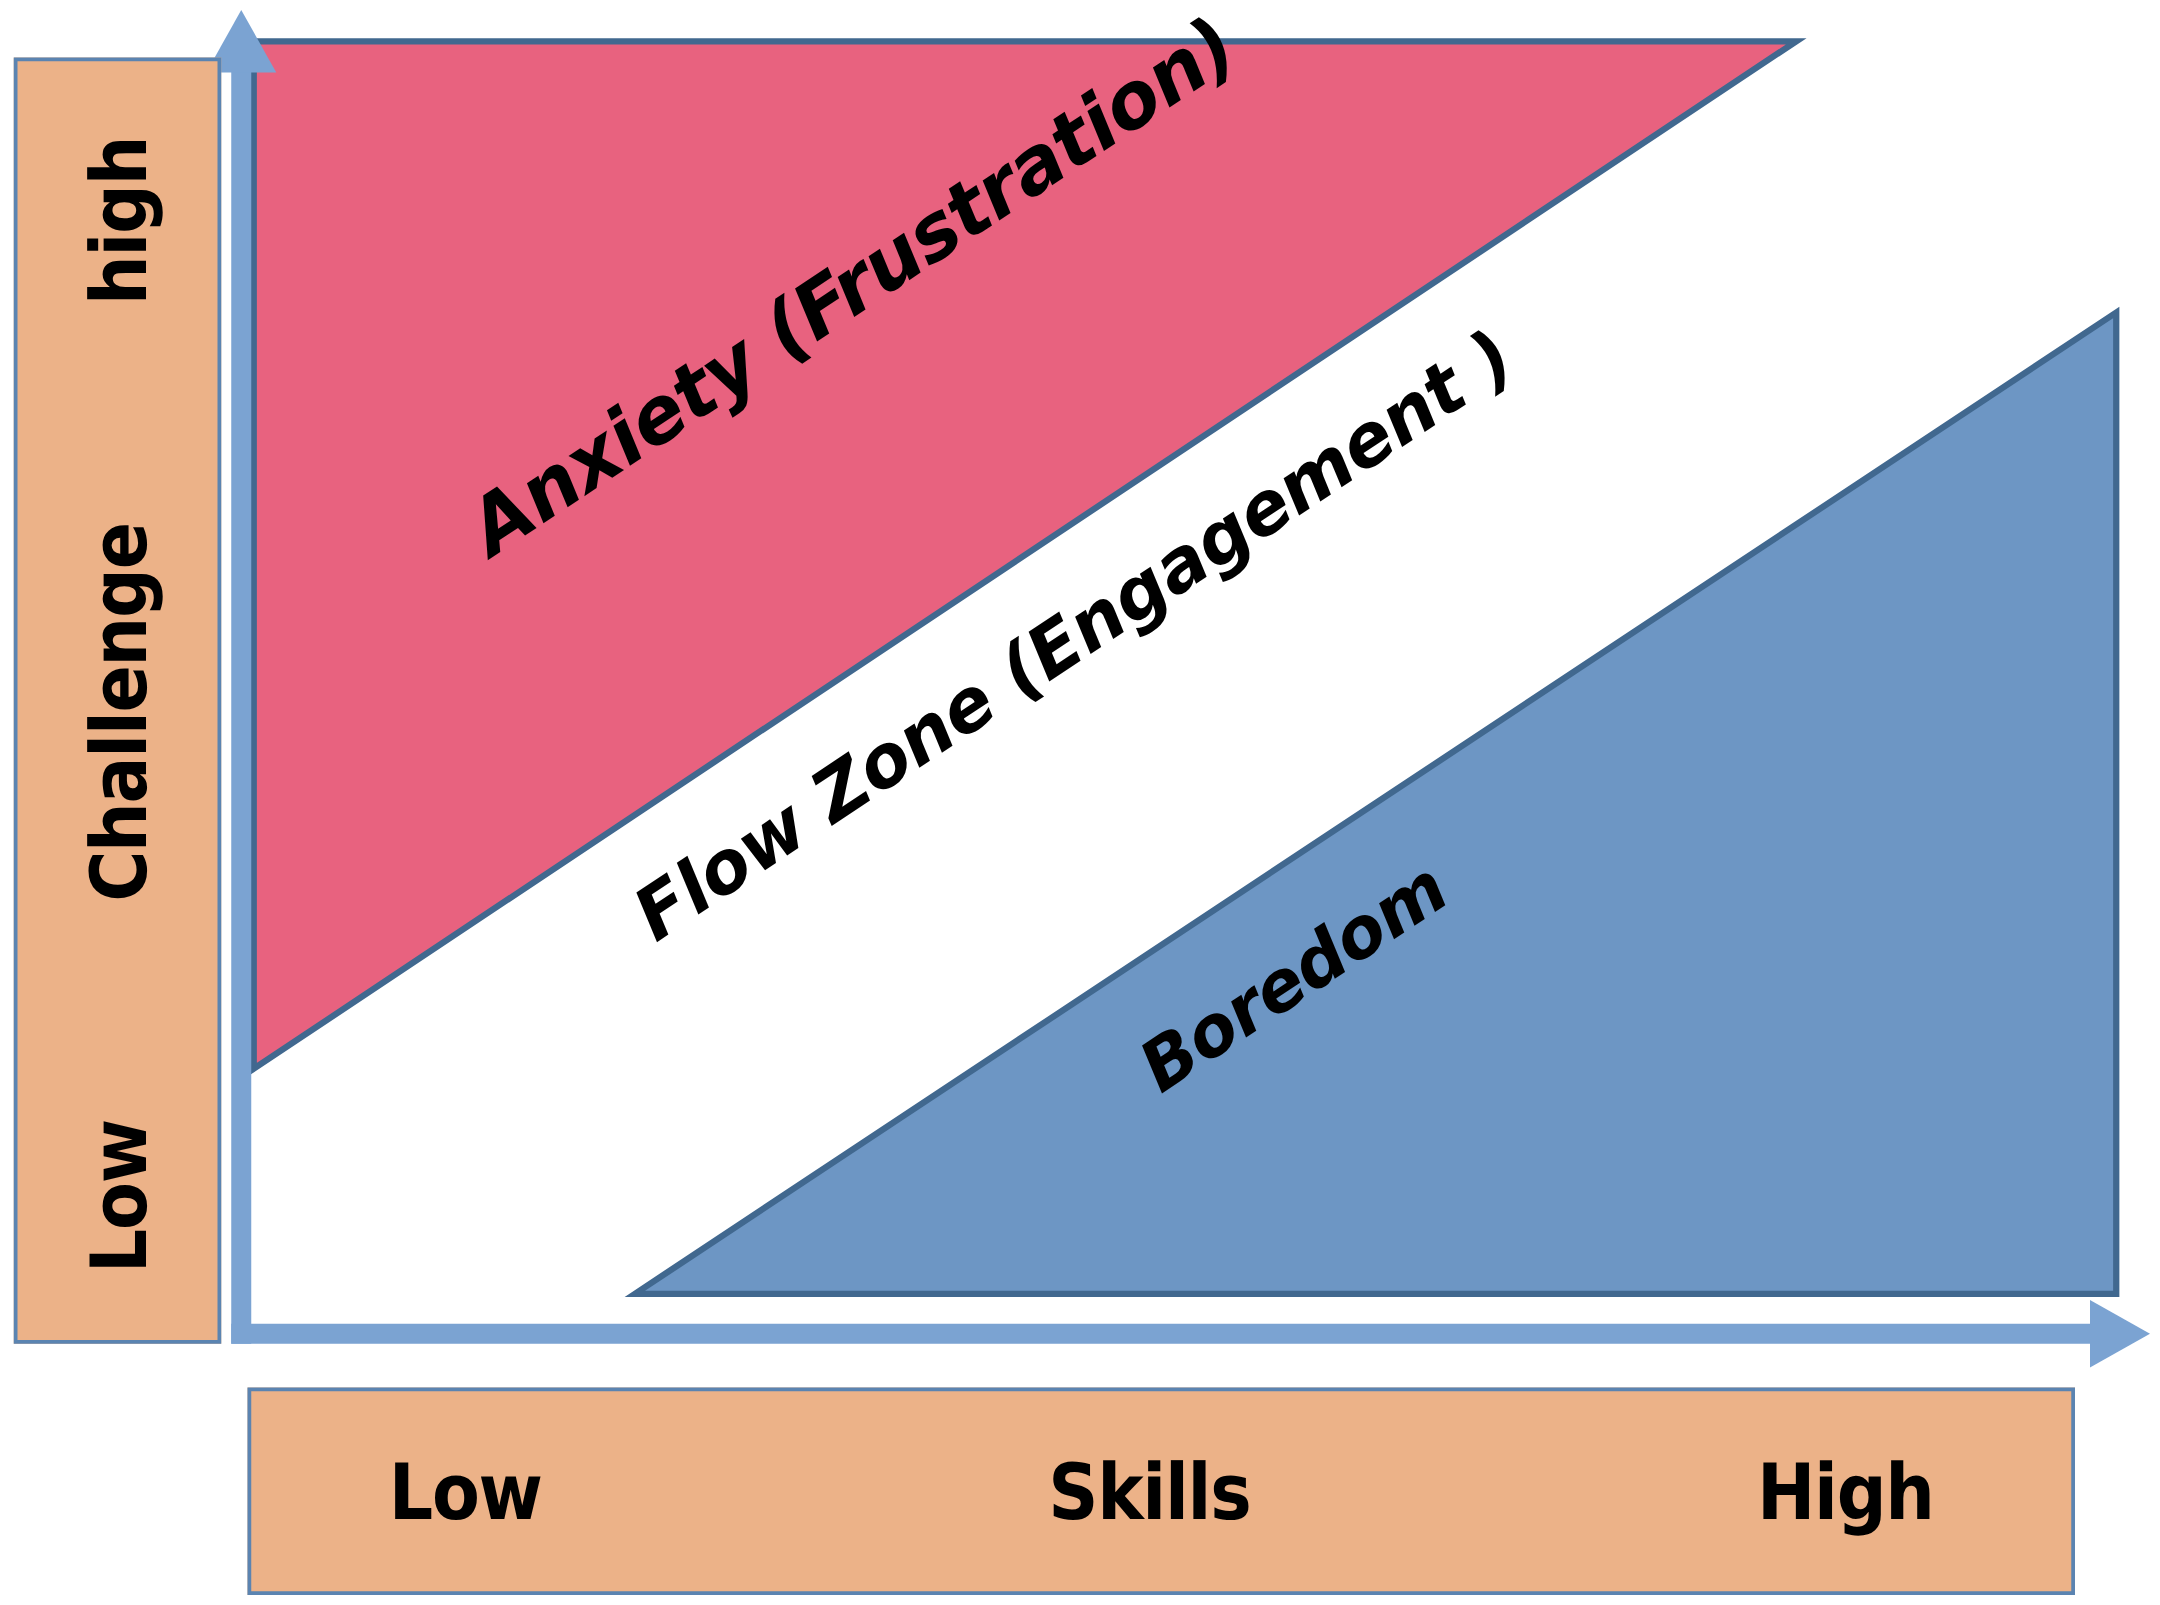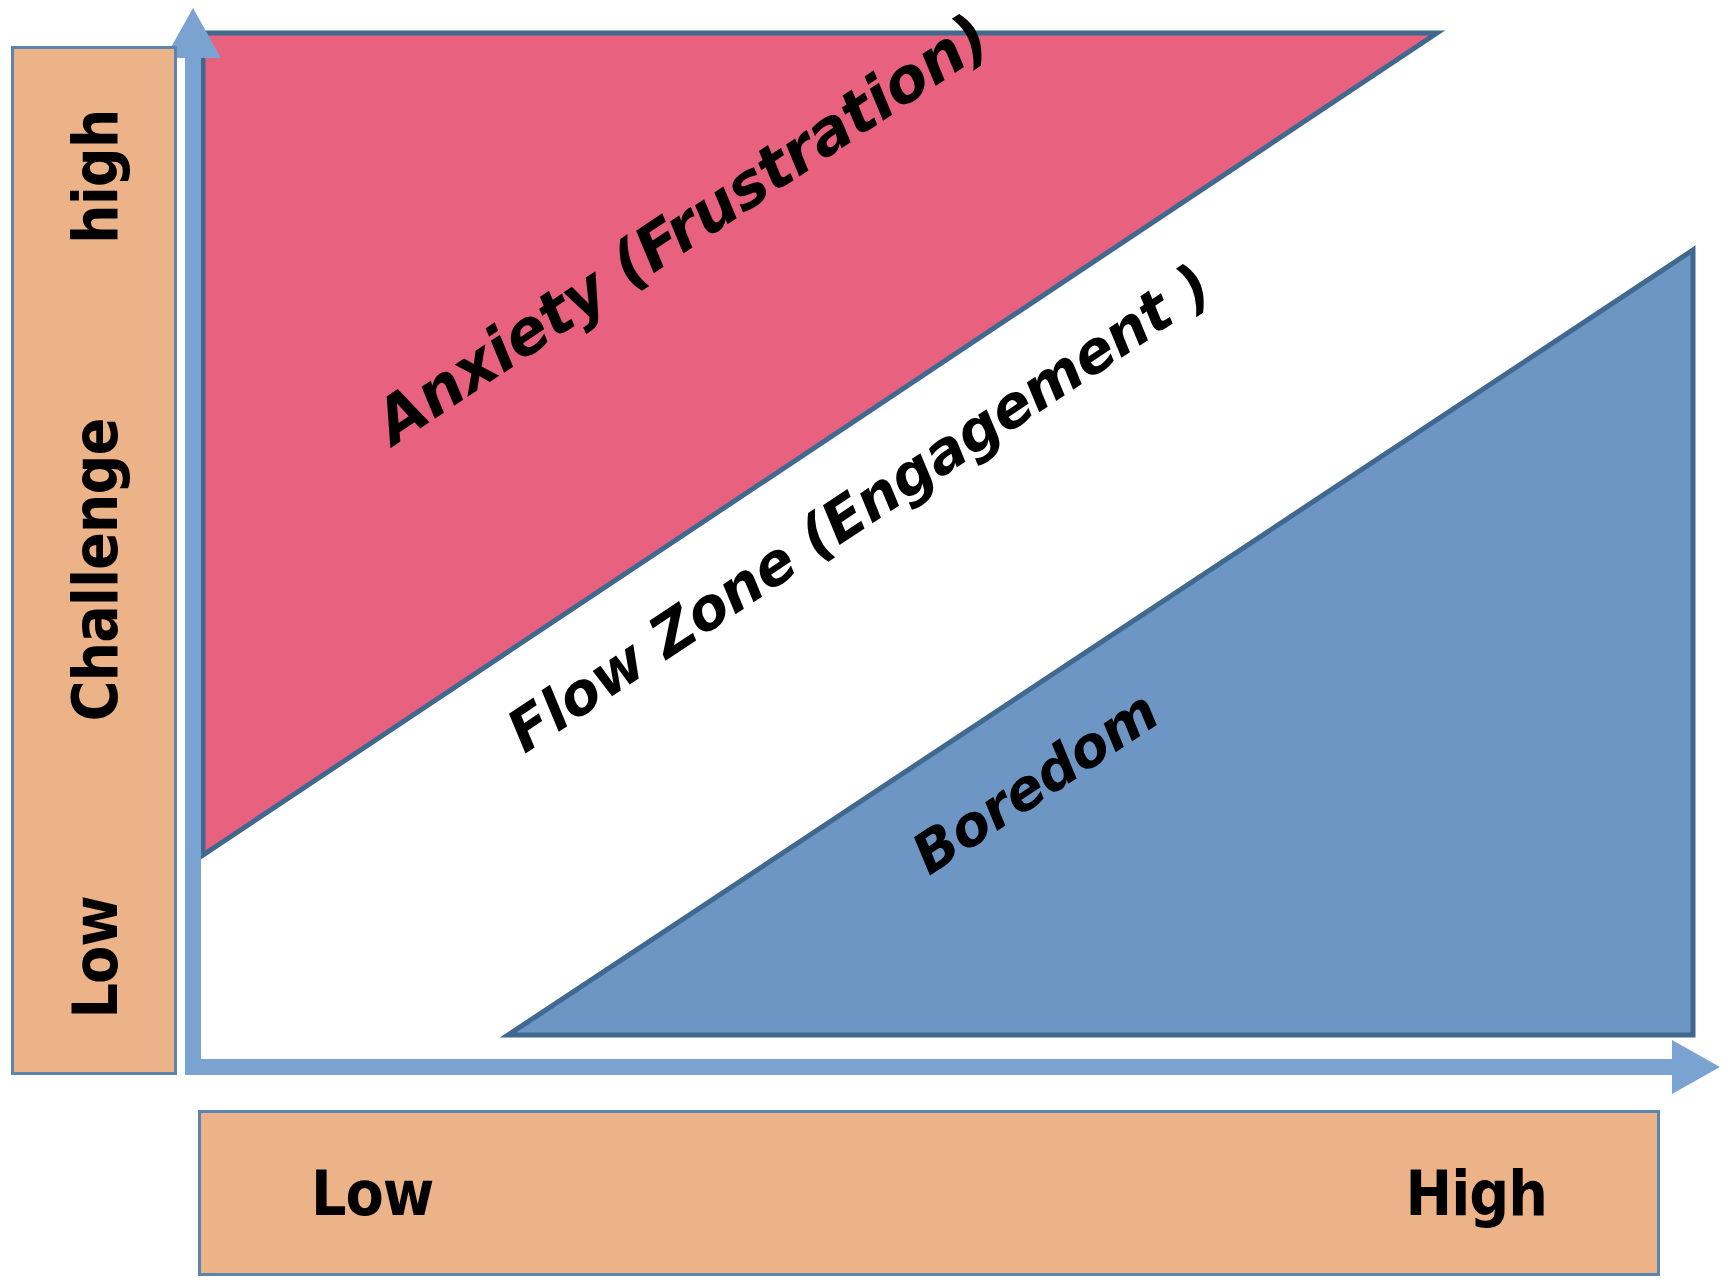--- a/index.html
+++ b/index.html
@@ -167,16 +167,17 @@
   <div class="axis-bar" id="challenge-bar">
     <div class="vtrack">
       <span>Low</span>
       <span>Challenge</span>
       <span>high</span>
     </div>
   </div>
 
   <div class="axis-bar" id="skills-bar">
     <span>Low</span>
+    <span>Skills</span>
     <span>High</span>
   </div>
 
 </div>
 
 </body></html>

